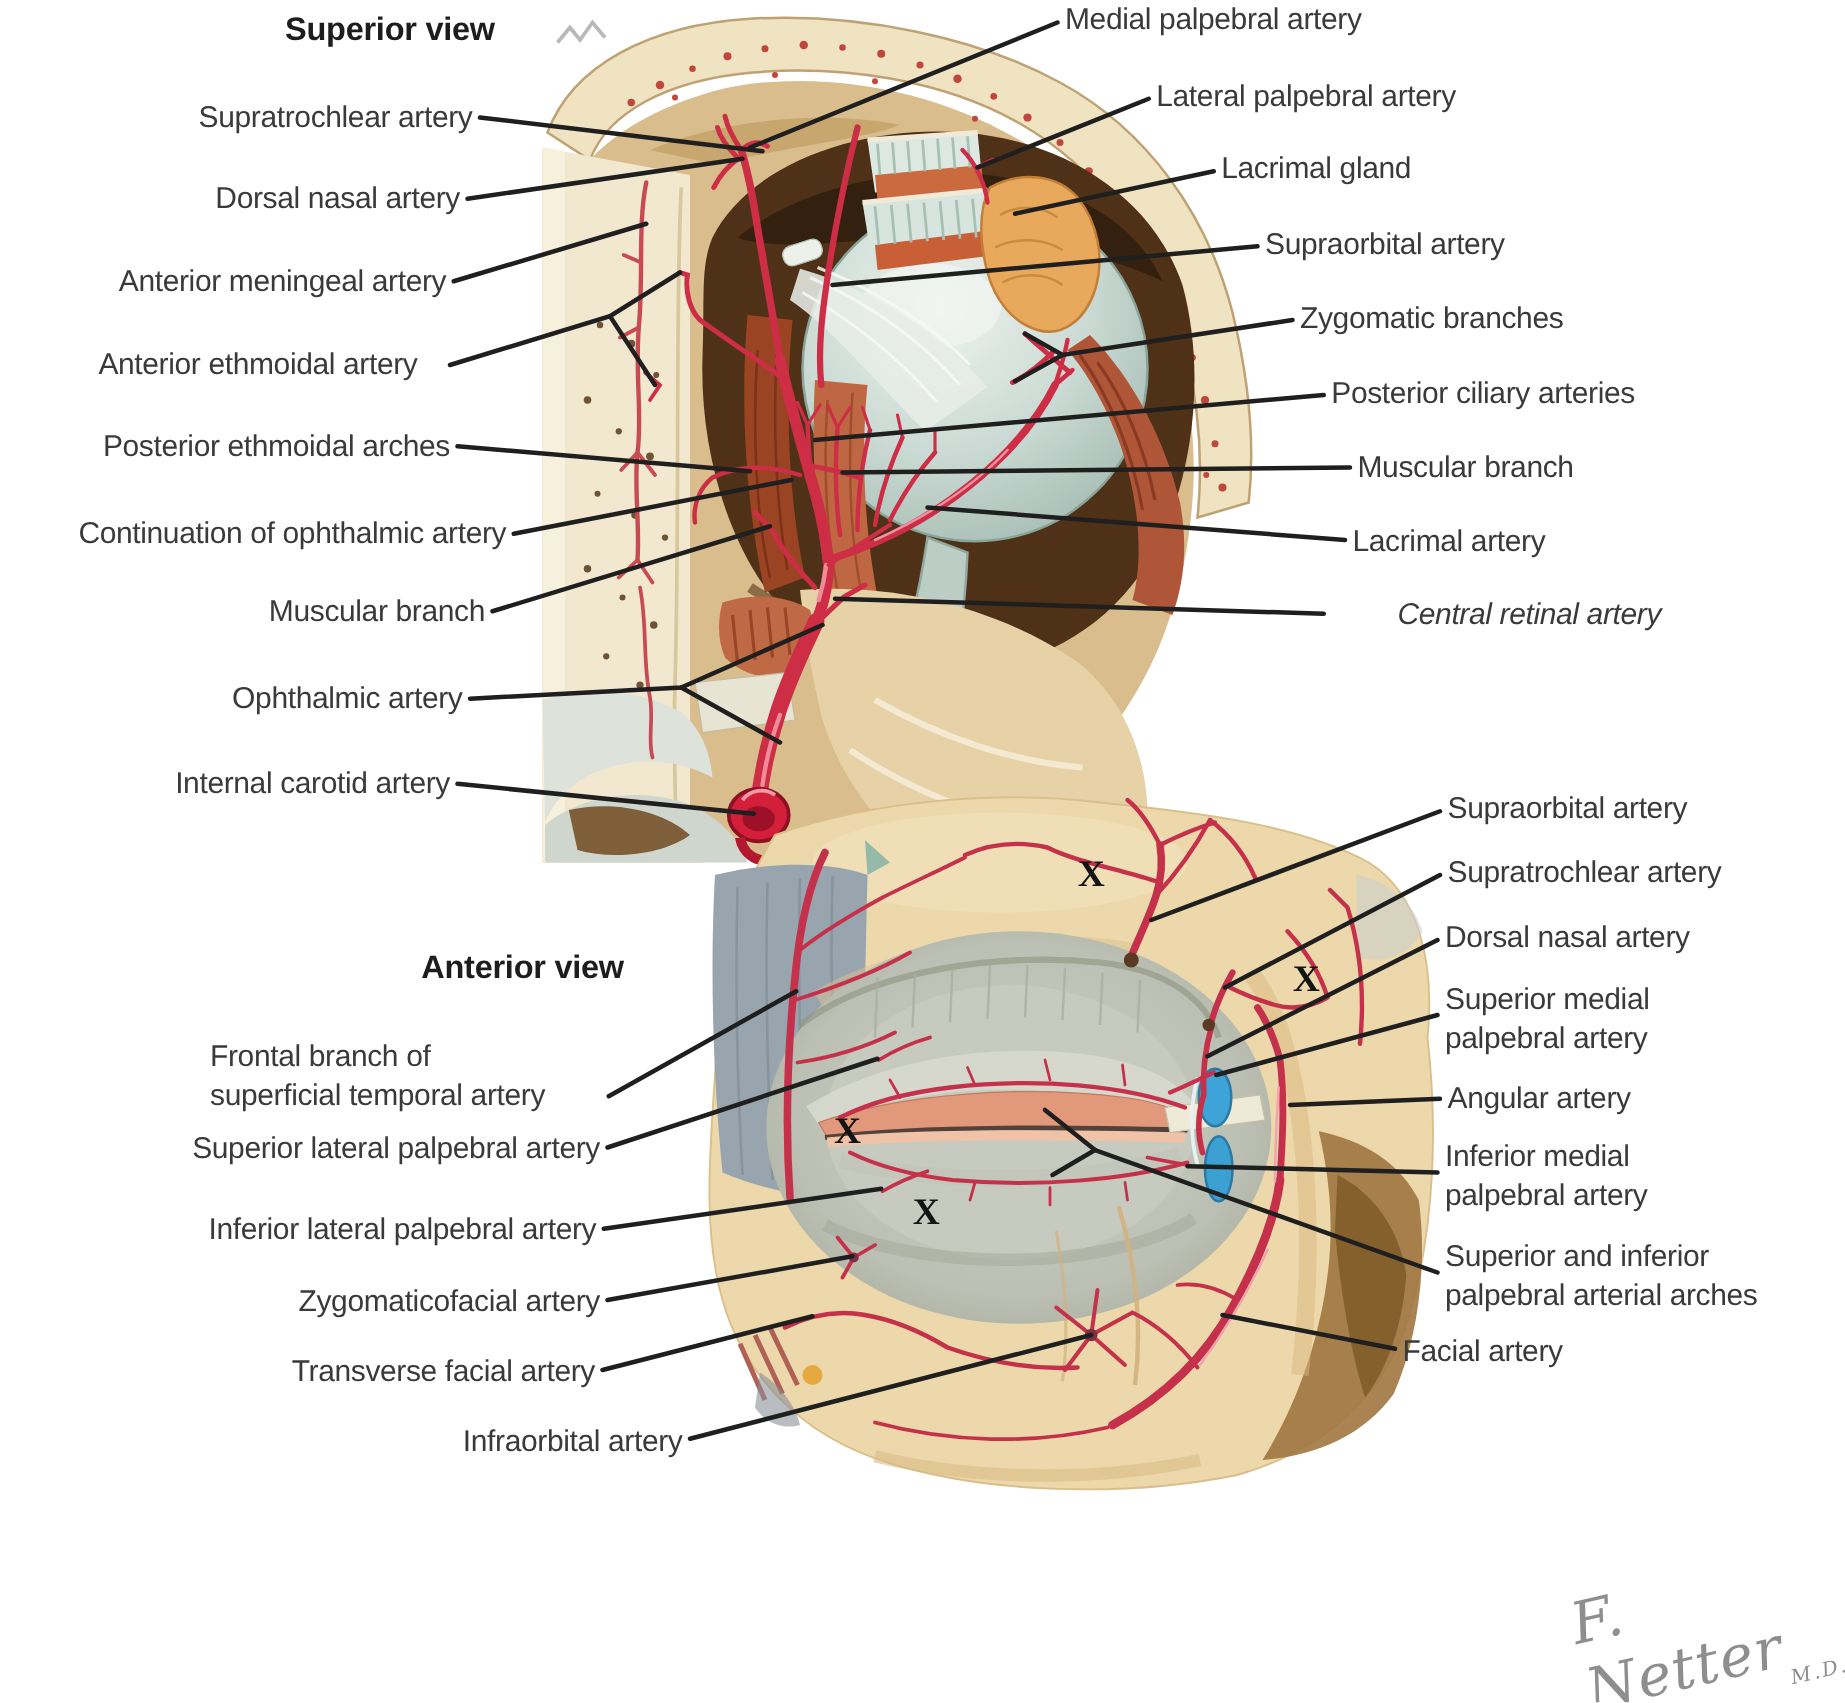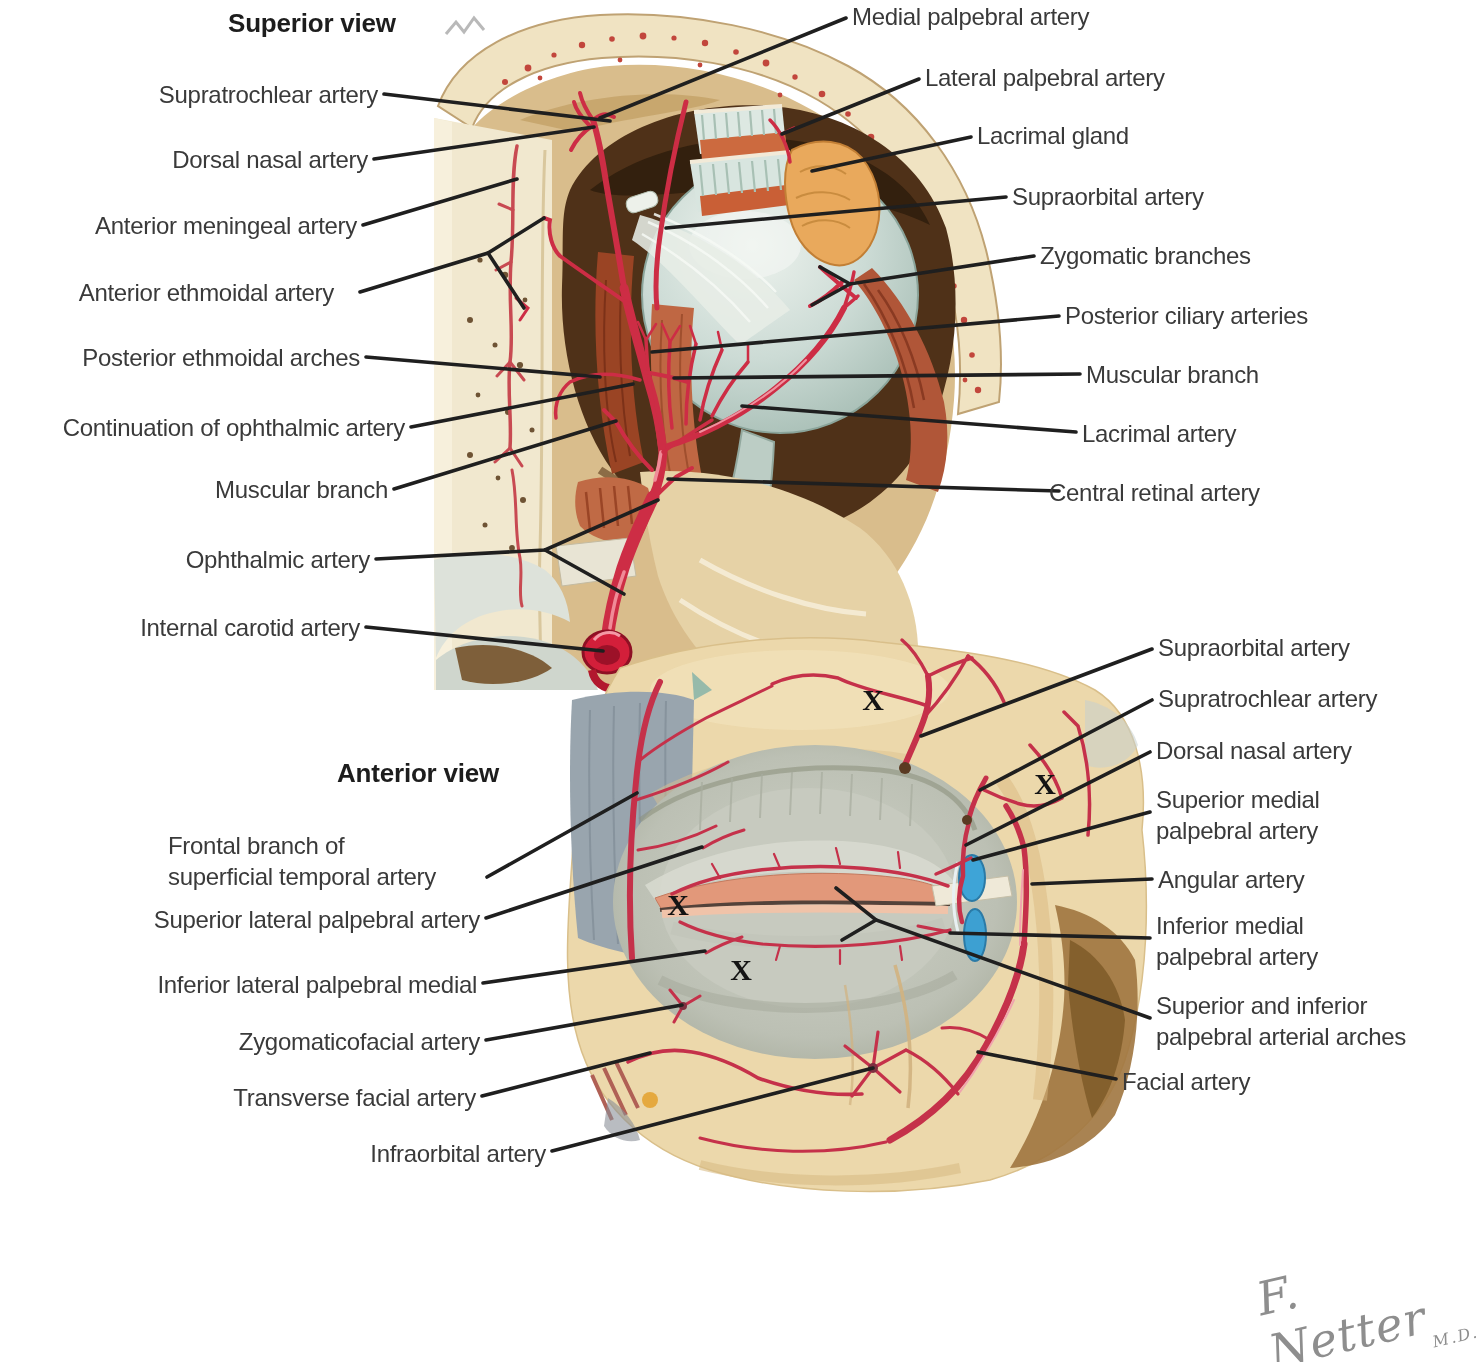--- a/index.html
+++ b/index.html
@@ -345,25 +345,25 @@
       <div class="label r" style="right: 1106px; top: 559px;">Ophthalmic artery</div>
       <div class="label r" style="right: 1116px; top: 627px;">Internal carotid artery</div>
       <div class="label" style="left: 852px; top: 16px;">Medial palpebral artery</div>
       <div class="label" style="left: 925px; top: 77px;">Lateral palpebral artery</div>
       <div class="label" style="left: 977px; top: 135px;">Lacrimal gland</div>
       <div class="label" style="left: 1012px; top: 196px;">Supraorbital artery</div>
       <div class="label" style="left: 1040px; top: 255px;">Zygomatic branches</div>
       <div class="label" style="left: 1065px; top: 315px;">Posterior ciliary arteries</div>
       <div class="label" style="left: 1086px; top: 374px;">Muscular branch</div>
       <div class="label" style="left: 1082px; top: 433px;">Lacrimal artery</div>
-      <div class="label" style="left: 1049px; top: 492px;">Central retinal artery</div>
+      <div class="label" style="left: 1118px; top: 492px; font-style: italic;">Central retinal artery</div>
       <div class="label" style="left: 168px; top: 861px;">Frontal branch of
 superficial temporal artery</div>
       <div class="label r" style="right: 996px; top: 919px;">Superior lateral palpebral artery</div>
-      <div class="label r" style="right: 999px; top: 984px;">Inferior lateral palpebral medial</div>
+      <div class="label r" style="right: 999px; top: 984px;">Inferior lateral palpebral artery</div>
       <div class="label r" style="right: 996px; top: 1041px;">Zygomaticofacial artery</div>
       <div class="label r" style="right: 1000px; top: 1097px;">Transverse facial artery</div>
       <div class="label r" style="right: 930px; top: 1153px;">Infraorbital artery</div>
       <div class="label" style="left: 1158px; top: 647px;">Supraorbital artery</div>
       <div class="label" style="left: 1158px; top: 698px;">Supratrochlear artery</div>
       <div class="label" style="left: 1156px; top: 750px;">Dorsal nasal artery</div>
       <div class="label" style="left: 1156px; top: 815px;">Superior medial
 palpebral artery</div>
       <div class="label" style="left: 1158px; top: 879px;">Angular artery</div>
       <div class="label" style="left: 1156px; top: 941px;">Inferior medial

